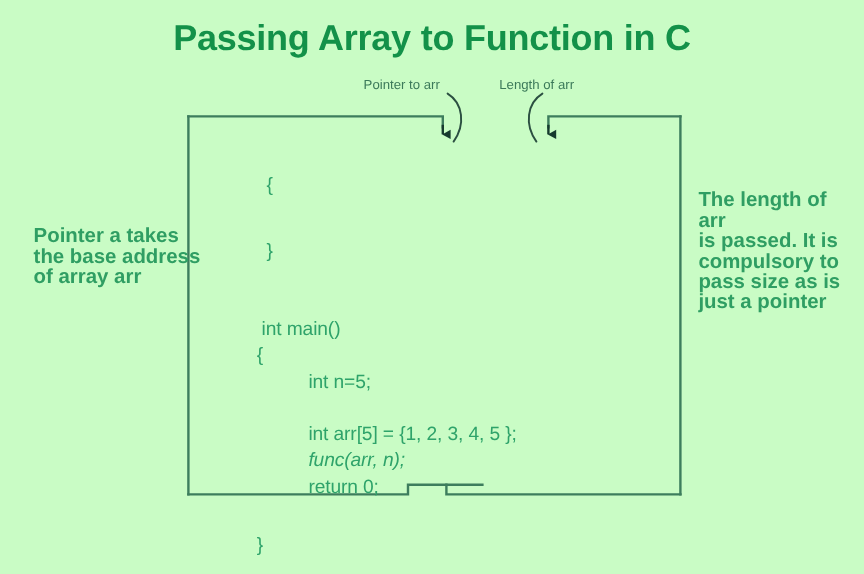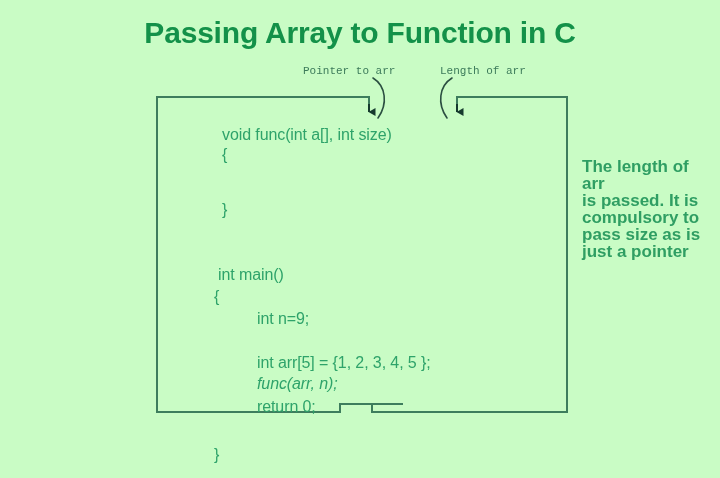--- a/index.html
+++ b/index.html
@@ -39,24 +39,23 @@
     top: 0;
     width: 720px;
     height: 478px;
     pointer-events: none;
   }
   .arrow-label {
     position: absolute;
     font-size: 11px;
     color: #3c7a5a;
     white-space: nowrap;
-    font-family: Liberation Mono, monospace;
   }
   .lbl-pointer-to-arr { left: 303px; top: 65px; }
-  .lbl-length-of-arr  { left: 440px; top: 65px; }
+  .lbl-length-of-arr  { left: 416px; top: 65px; }
 
   .side-note {
     position: absolute;
     font-size: 17px;
     line-height: 17px;
     color: #2f9e63;
     font-weight: bold;
     white-space: pre-line;
   }
   .note-left  { left: 28px; top: 188px; width: 140px; }
@@ -118,38 +117,40 @@
     <g stroke="#2b4f41" stroke-width="1.6" fill="none" stroke-linecap="round">
       <path d="M373,78 C386,86 388,104 378,118"></path>
       <path d="M452,78 C439,86 437,104 447,118"></path>
     </g>
   </svg>
 
   <div class="arrow-label lbl-pointer-to-arr">Pointer to arr</div>
 
   <div class="arrow-label lbl-length-of-arr">Length of arr</div>
 
+  <div class="side-note note-left">Pointer a takes
+the base address
+of array arr</div>
 
   <div class="side-note note-right">The length of arr
 is passed. It is
 compulsory to
 pass size as is
 just a pointer</div>
 
-  <div class="code-line cl-sig">void func(int a[], int size)</div>
 
   <div class="code-line cl-obrace">{</div>
 
   <div class="code-line cl-cbrace">}</div>
 
   <div class="code-line cl-main">int main()</div>
 
   <div class="code-line cl-mobrace">{</div>
 
-  <div class="code-line cl-n">int n=9;</div>
+  <div class="code-line cl-n">int n=5;</div>
 
   <div class="code-line cl-arr">int arr[5] = {1, 2, 3, 4, 5 };</div>
 
   <div class="code-line cl-call">func(arr, n);</div>
 
   <div class="code-line cl-return">return 0;</div>
 
   <div class="code-line cl-mcbrace">}</div>
 
 </div>

